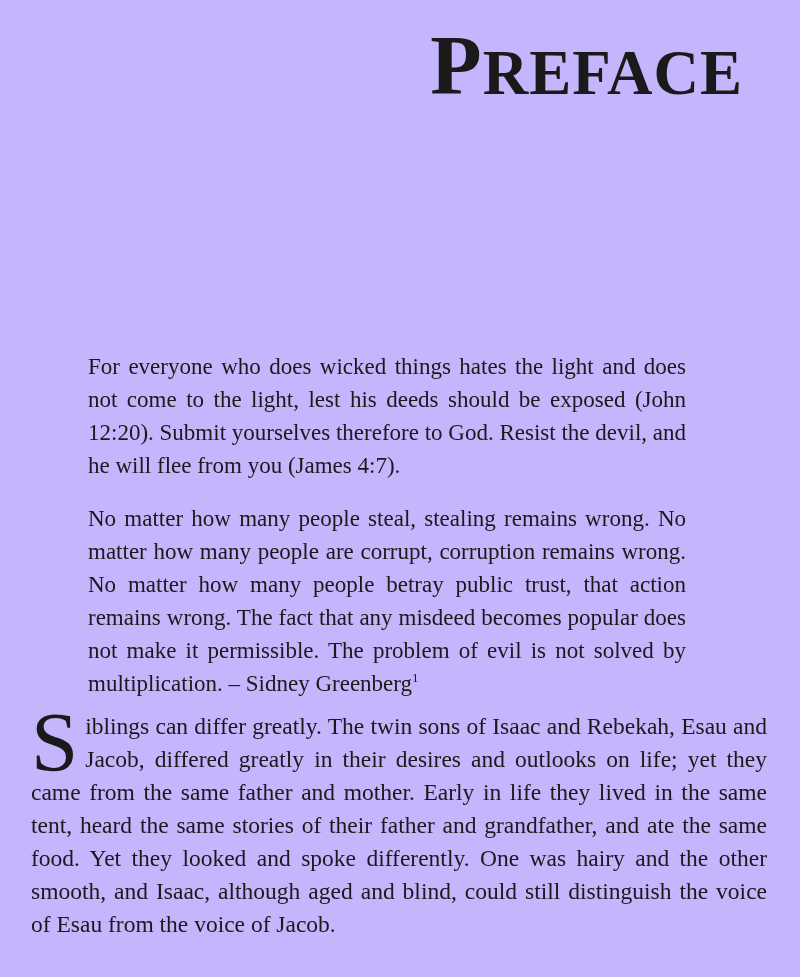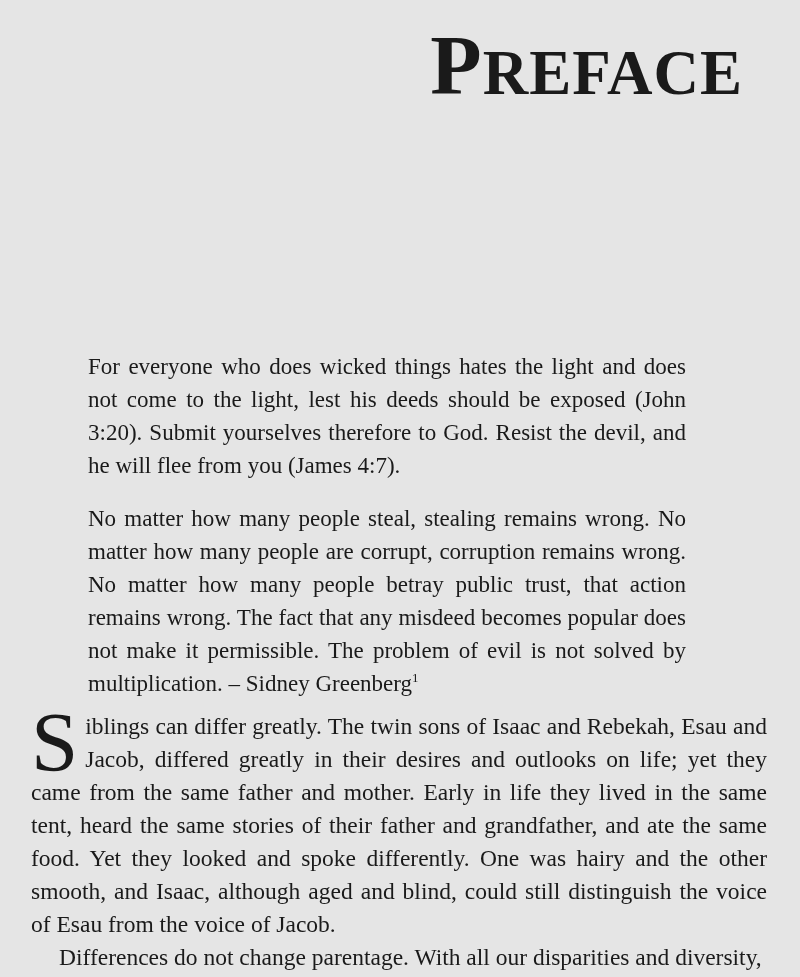--- a/index.html
+++ b/index.html
@@ -4,21 +4,21 @@
 <style>
   html, body {
     margin: 0;
     padding: 0;
     background: #ffffff;
   }
   .page {
     position: relative;
     width: 800px;
     height: 977px;
-    background: #e5e5e5;
+    background: #c4b5fd;
     color: #1a1a1a;
     font-family: "Liberation Serif", "DejaVu Serif", serif;
     overflow: hidden;
   }
   
   .chapter-title {
     position: absolute;
     top: 24px;
     right: 57px;
     margin: 0;
@@ -79,22 +79,21 @@
   }
 </style>
 </head>
 <body>
 
 <div class="page">
 
   <h1 class="chapter-title"><span class="title-initial">P</span><span class="title-rest">REFACE</span></h1>
 
   <section class="epigraphs">
-    <p class="epigraph">For everyone who does wicked things hates the light and does not come to the light, lest his deeds should be exposed (John 3:20). Submit yourselves therefore to God. Resist the devil, and he will flee from you (James 4:7).</p>
+    <p class="epigraph">For everyone who does wicked things hates the light and does not come to the light, lest his deeds should be exposed (John 12:20). Submit yourselves therefore to God. Resist the devil, and he will flee from you (James 4:7).</p>
     <p class="epigraph"><span>No matter how many people steal, stealing remains wrong. No matter how many people are corrupt, corruption remains wrong. No matter how many people betray public trust, that action remains wrong. The fact that any misdeed becomes popular does not make it permissible. The problem of evil is not solved by multiplication. – Sidney Greenberg</span><sup class="footnote-marker">1</sup></p>
   </section>
 
   <section class="body-text">
     <p class="body-paragraph"><span class="dropcap">S</span><span>iblings can differ greatly. The twin sons of Isaac and Rebekah, Esau and Jacob, differed greatly in their desires and outlooks on life; yet they came from the same father and mother. Early in life they lived in the same tent, heard the same stories of their father and grandfather, and ate the same food. Yet they looked and spoke differently. One was hairy and the other smooth, and Isaac, although aged and blind, could still distinguish the voice of Esau from the voice of Jacob.</span></p>
-    <p class="body-paragraph indented">Differences do not change parentage. With all our disparities and diversity,</p>
   </section>
 
 </div>
 
 </body></html>

